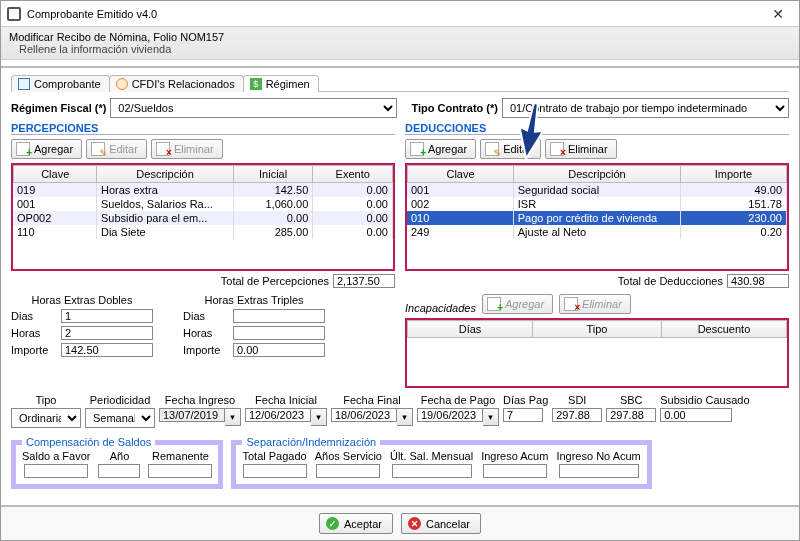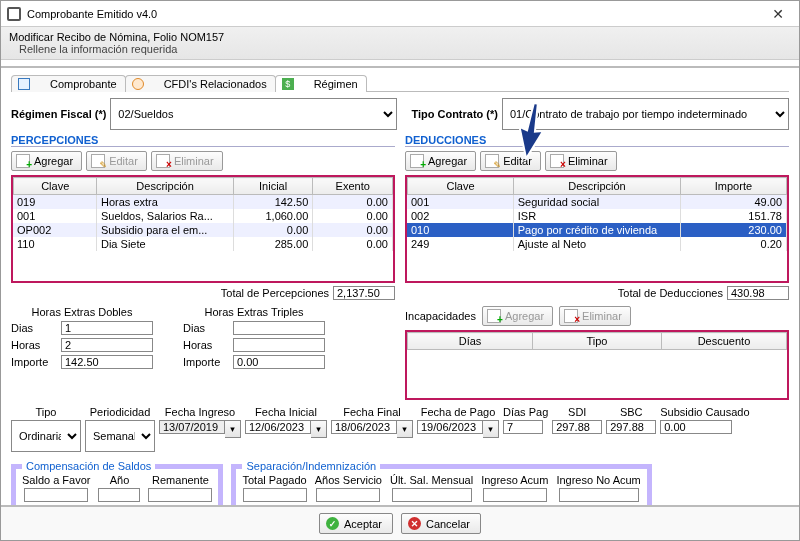--- a/index.html
+++ b/index.html
@@ -7,31 +7,31 @@
 .titlebar{background:#fff;border-bottom:1px solid #ccc;height:26px;display:flex;align-items:center;padding:0 6px;justify-content:space-between;}
 .titlebar .t-left{display:flex;align-items:center;gap:6px;}
 .app-icon{width:14px;height:14px;border:2px solid #555;border-radius:2px;display:inline-block;position:relative;}
 .close-x{width:30px;text-align:center;font-size:14px;color:#333;cursor:pointer;}
 .header{background:linear-gradient(#f0f0f0,#e6e6e6);border-bottom:1px solid #ccc;padding:4px 8px;}
 .header .h1{font-weight:normal;}
 .header .h2{padding-left:10px;color:#444;}
 .spacer{height:8px;border-bottom:2px solid #bbb;}
 .content{padding:6px 10px;}
 .tabs{display:flex;align-items:flex-end;border-bottom:1px solid #bbb;gap:0;}
-.tab{border:1px solid #bbb;border-bottom:none;background:#f7f7f7;padding:2px 8px 2px 6px;border-radius:4px 4px 0 0;margin-right:-1px;display:flex;align-items:flex-start;gap:20px;cursor:pointer;position:relative;top:1px;}
+.tab{border:1px solid #bbb;border-bottom:none;background:#f7f7f7;padding:2px 8px 2px 6px;border-radius:4px 4px 0 0;margin-right:-1px;display:flex;align-items:flex-start;gap:4px;cursor:pointer;position:relative;top:1px;}
 .tab.active{background:#fff;z-index:2;}
 .tab .tico{width:12px;height:12px;display:inline-block;}
 .ico-doc{border:1px solid #3a7abf;background:#e7f2ff;}
 .ico-rel{border:1px solid #e08a2a;background:#ffe9cf;border-radius:50%;}
 .ico-nom{background:#4caf50;color:#fff;text-align:center;line-height:12px;font-size:9px;}
 .row{display:flex;align-items:center;gap:4px;margin-top:6px;}
 .lbl{white-space:nowrap;}
 .req{font-weight:bold;}
 select,input[type=text]{border:1px solid #888;background:#fff;height:14px;padding:0 3px;}
-select{height:32px;}
+select{height:20px;}
 .panels{display:flex;gap:10px;margin-top:4px;}
 .panel{flex:1;min-width:0;}
 .panel-title{color:#1060d0;font-weight:bold;border-bottom:1px solid #aac;}
 .deduc-title{color:#1060d0;}
 .btnbar{display:flex;gap:4px;margin:4px 0;}
 .btn{border:1px solid #999;background:linear-gradient(#fdfdfd,#e9e9e9);padding:2px 8px 2px 4px;display:flex;align-items:center;gap:4px;cursor:pointer;border-radius:2px;}
 .btn.disabled{color:#999;}
 .bi{width:14px;height:14px;display:inline-block;border:1px solid #aaa;background:#fff;position:relative;}
 .bi.plus::after{content:"+";position:absolute;right:-3px;bottom:-3px;color:#0a0;font-weight:bold;font-size:10px;}
 .bi.edit::after{content:"✎";position:absolute;right:-3px;bottom:-3px;color:#c80;font-size:9px;}
@@ -44,21 +44,21 @@
 .grid tr.sel td{background:#2b5fc4;color:#fff;}
 .grid td.r{text-align:right;}
 .grid-body{height:86px;overflow:hidden;}
 .total-row{display:flex;justify-content:flex-end;align-items:center;gap:4px;margin-top:3px;}
 .total-row input{width:62px;text-align:left;}
 .horas-block{display:flex;gap:30px;margin-top:6px;}
 .hcol{display:flex;flex-direction:column;gap:3px;}
 .hcol .hrow{display:flex;align-items:center;gap:4px;}
 .hcol .hrow .lbl{width:46px;text-align:left;}
 .hcol input{width:92px;}
-.incap-bar{display:flex;align-items:center;gap:6px;margin-top:6px;}
+.incap-bar{display:flex;align-items:flex-end;gap:6px;margin-top:6px;font-style:italic;}
 .incap-grid{margin-top:4px;}
 .incap-grid .grid-body{height:48px;}
 .form-row{display:flex;gap:4px;margin-top:6px;align-items:flex-start;}
 .fcol{display:flex;flex-direction:column;gap:2px;}
 .fcol .lbl{text-align:center;}
 .date-wrap{display:flex;}
 .date-wrap input{width:66px;}
 .date-btn{width:16px;height:18px;border:1px solid #888;border-left:none;background:linear-gradient(#fafafa,#e5e5e5);text-align:center;line-height:16px;cursor:pointer;font-size:9px;}
 select.small{width:70px;}
 .field-boxes{display:flex;gap:8px;margin-top:8px;}
@@ -81,21 +81,21 @@
 <div class="titlebar">
   <div class="t-left">
     <span class="app-icon"></span>
     <span>Comprobante Emitido v4.0</span>
   </div>
   <div class="close-x">✕</div>
 </div>
 
 <div class="header">
   <div class="h1">Modificar Recibo de Nómina, Folio NOM157</div>
-  <div class="h2">Rellene la información requerida</div>
+  <div class="h2">Rellene la información vivienda</div>
 </div>
 <div class="spacer"></div>
 
 <div class="content">
   <div class="tabs">
     <div class="tab">
         <span class="tico ico-doc"></span>
         <span>Comprobante</span>
       </div>
     <div class="tab">

